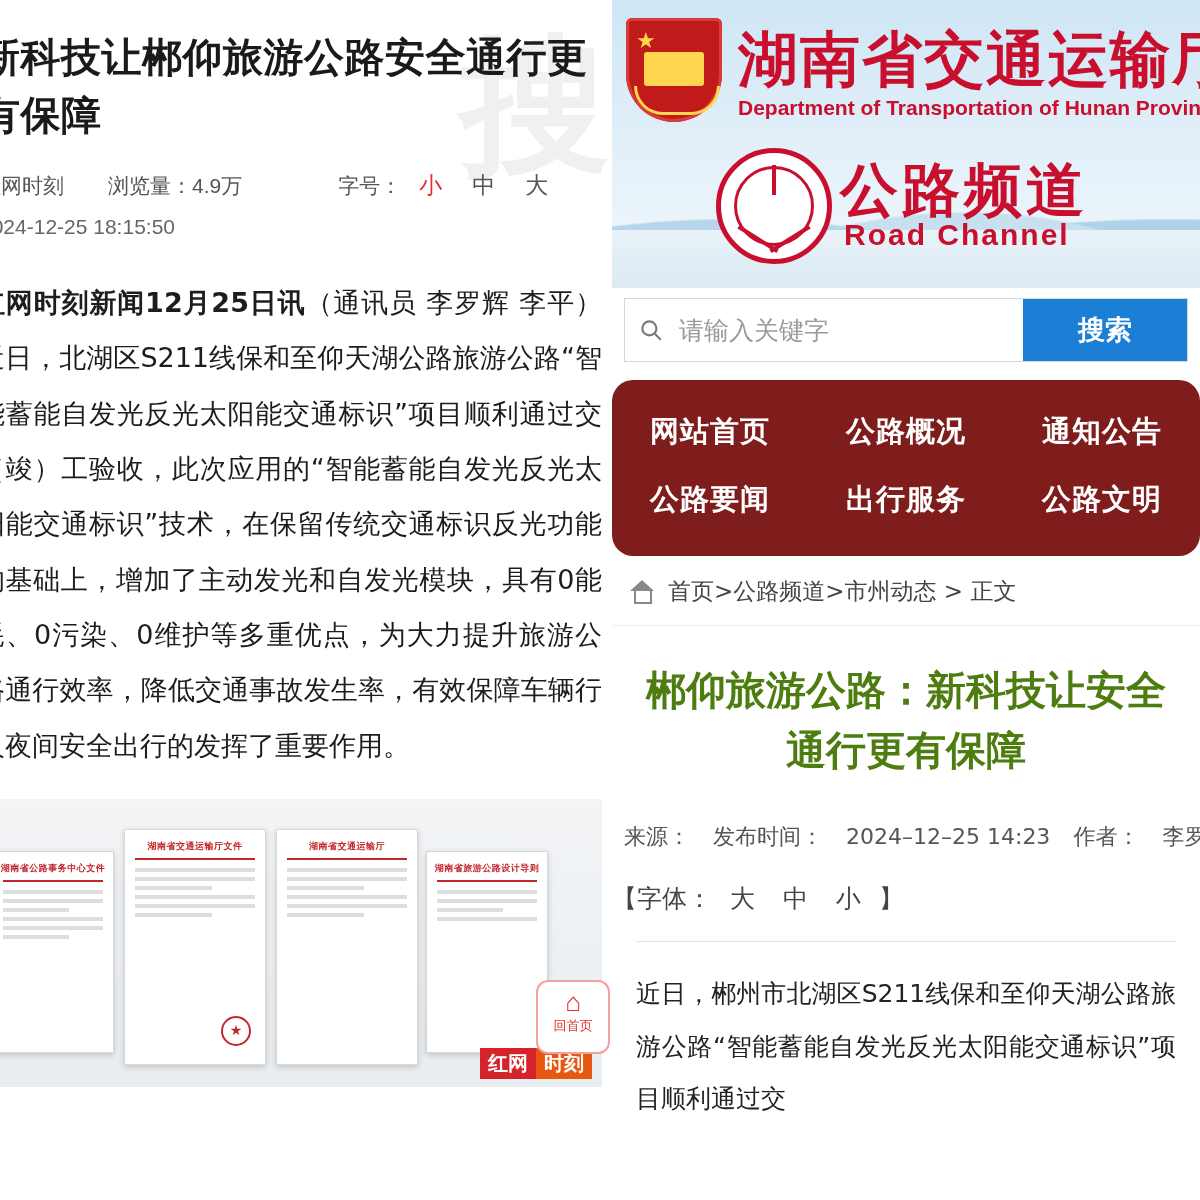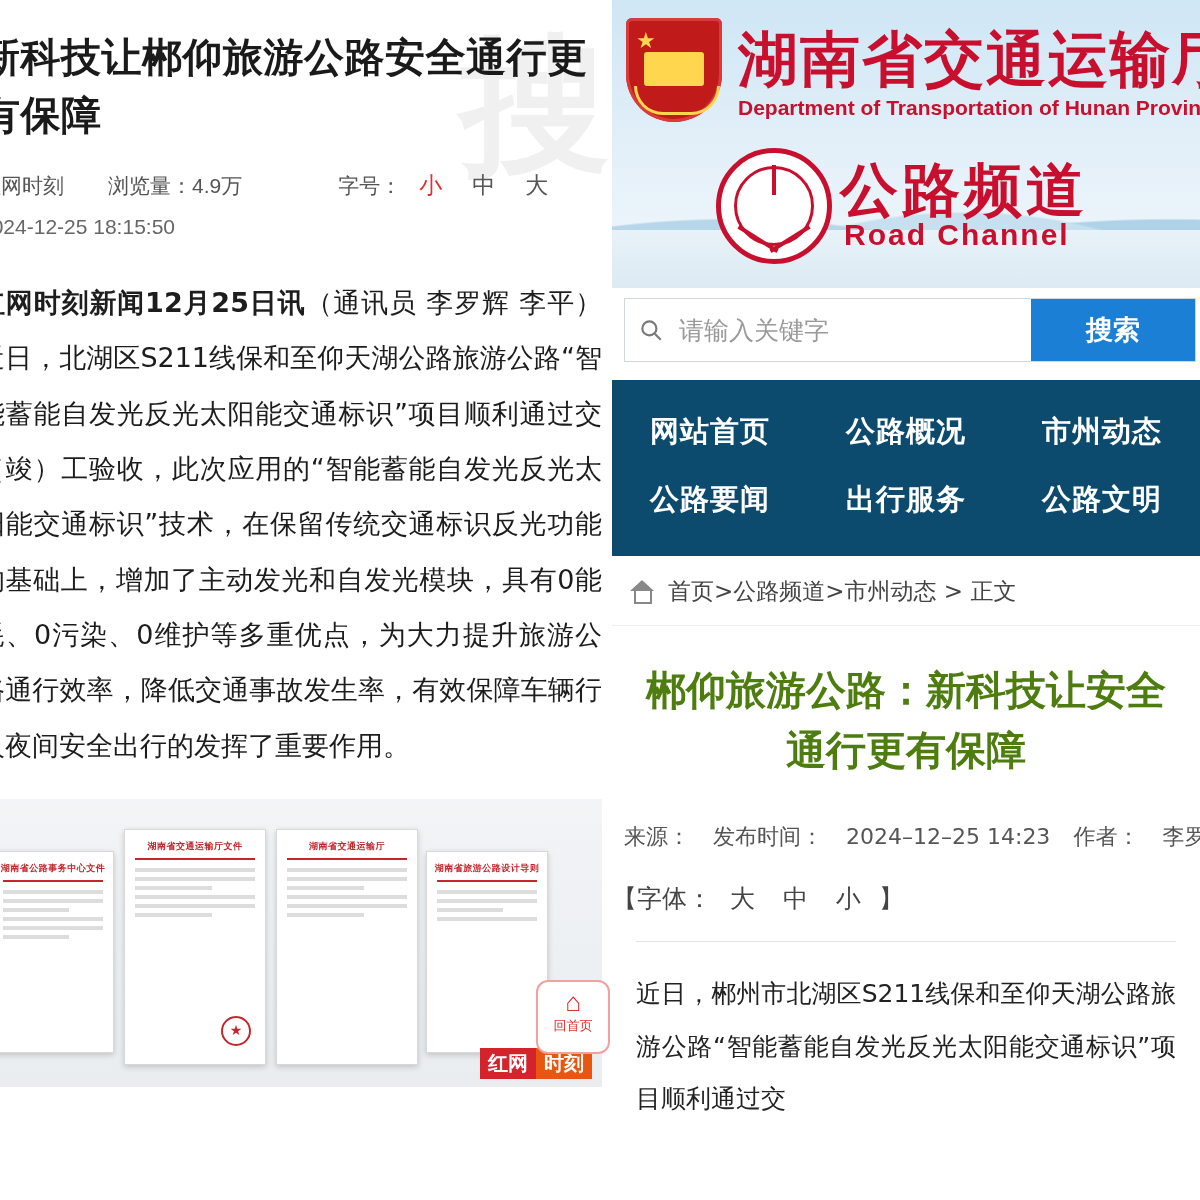--- a/index.html
+++ b/index.html
@@ -251,43 +251,44 @@
     letter-spacing: 4px;
     font-family: "DejaVu Sans", sans-serif;
   }
   .channel-en {
     position: absolute; left: 232px; top: 218px;
     font-size: 30px; font-weight: bold; color: #c8102e;
     letter-spacing: 2px;
   }
   .searchbar {
     display: flex; align-items: stretch;
-    height: 62px; margin: 10px 4px 0 12px;
+    height: 62px; margin: 10px 12px 0 12px;
     border: 1px solid #cfd8df; background: #ffffff;
   }
   .searchbar .sicon {
     width: 52px; display: flex; align-items: center; justify-content: center;
     color: #7a7a7a; font-size: 25px;
   }
   .searchbar input {
     flex: 1; border: none; outline: none;
     font-size: 25px; color: #333;
     font-family: "DejaVu Sans", sans-serif;
   }
   .searchbar input::placeholder { color: #9a9a9a; }
   .searchbar .sbtn {
     width: 164px; background: #1c7fd6; color: #fff;
     display: flex; align-items: center; justify-content: center;
     font-size: 27px; font-weight: bold;
     font-family: "DejaVu Sans", sans-serif;
   }
   .nav {
     margin-top: 18px;
-    background: #0c4a6e;
+    background: #7f1d1d;
     padding: 18px 0 22px 0;
+    border-radius: 21px;
   }
   .nav-row {
     display: flex;
   }
   .nav-item {
     flex: 1;
     text-align: center;
     color: #ffffff;
     font-size: 29px;
     font-weight: bold;
@@ -465,21 +466,21 @@
         </svg>
       </div>
       <input type="text" placeholder="请输入关键字" style="">
       <div class="sbtn">搜索</div>
     </div>
 
     <div class="nav">
       <div class="nav-row">
         <div class="nav-item">网站首页</div>
         <div class="nav-item">公路概况</div>
-        <div class="nav-item">市州动态</div>
+        <div class="nav-item">通知公告</div>
       </div>
       <div class="nav-row">
         <div class="nav-item">公路要闻</div>
         <div class="nav-item">出行服务</div>
         <div class="nav-item">公路文明</div>
       </div>
     </div>
 
     <div class="breadcrumb">
       <span class="home-icon"></span>

